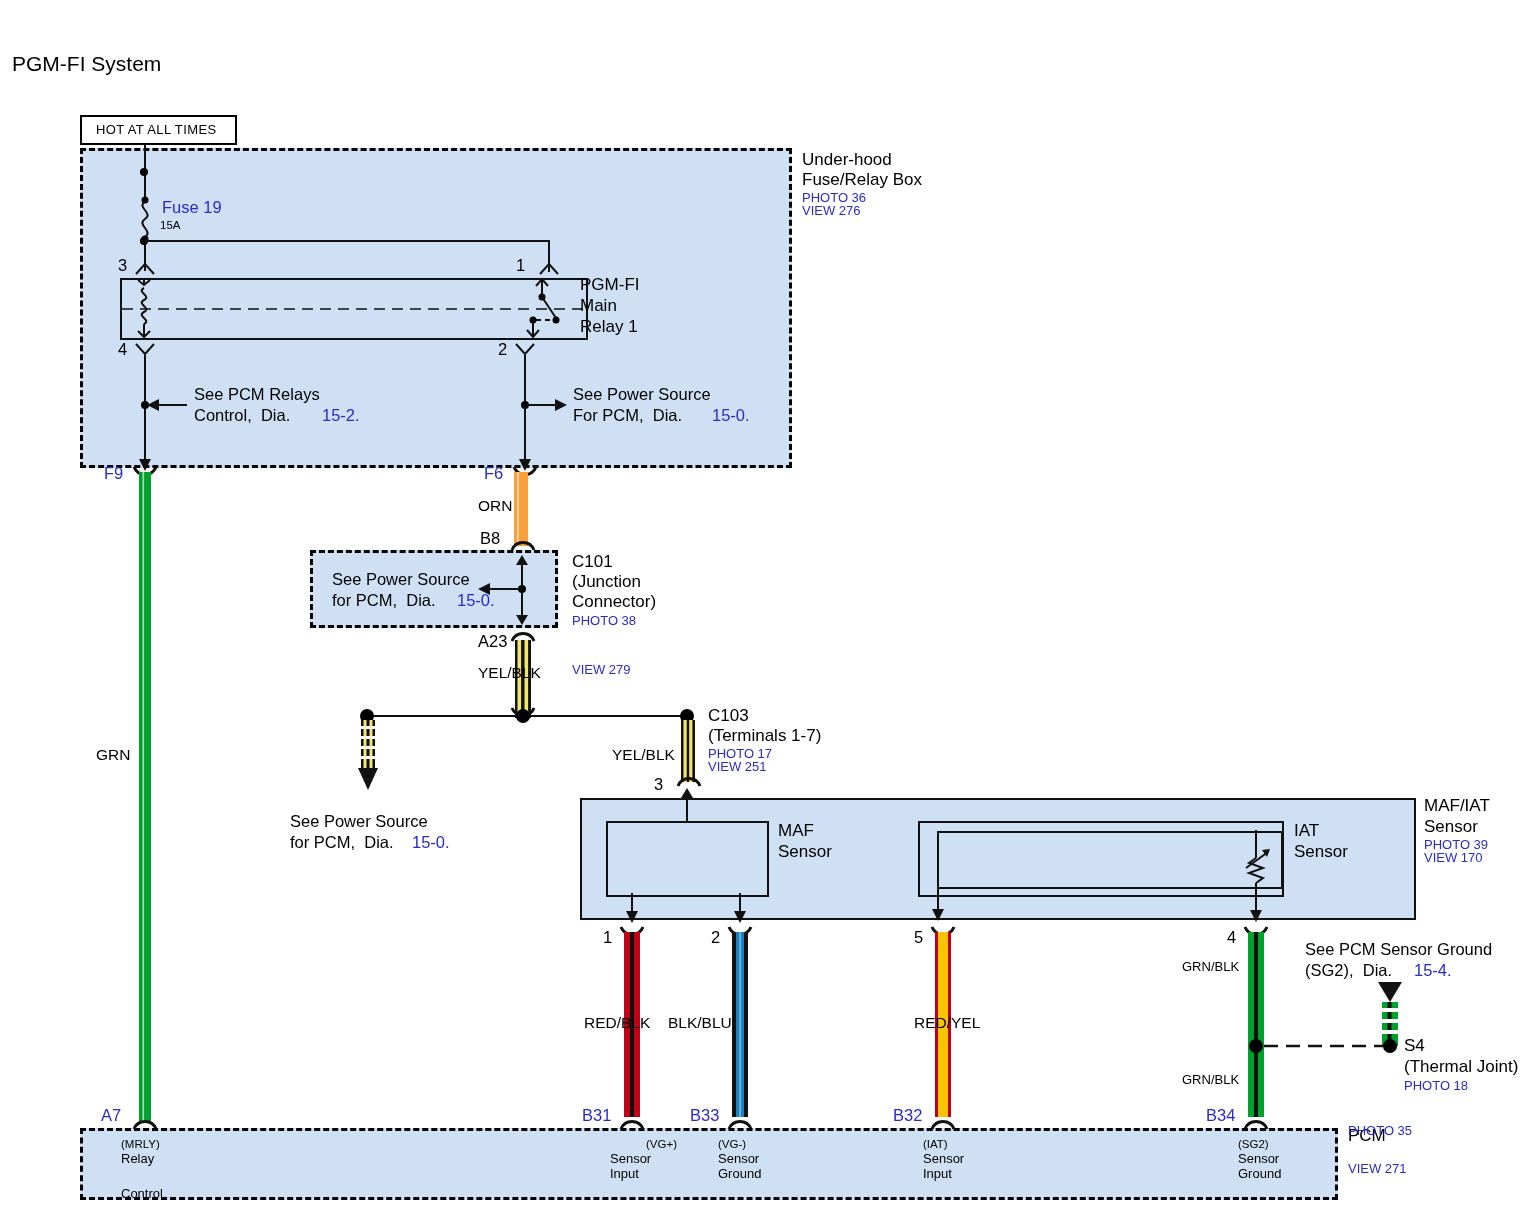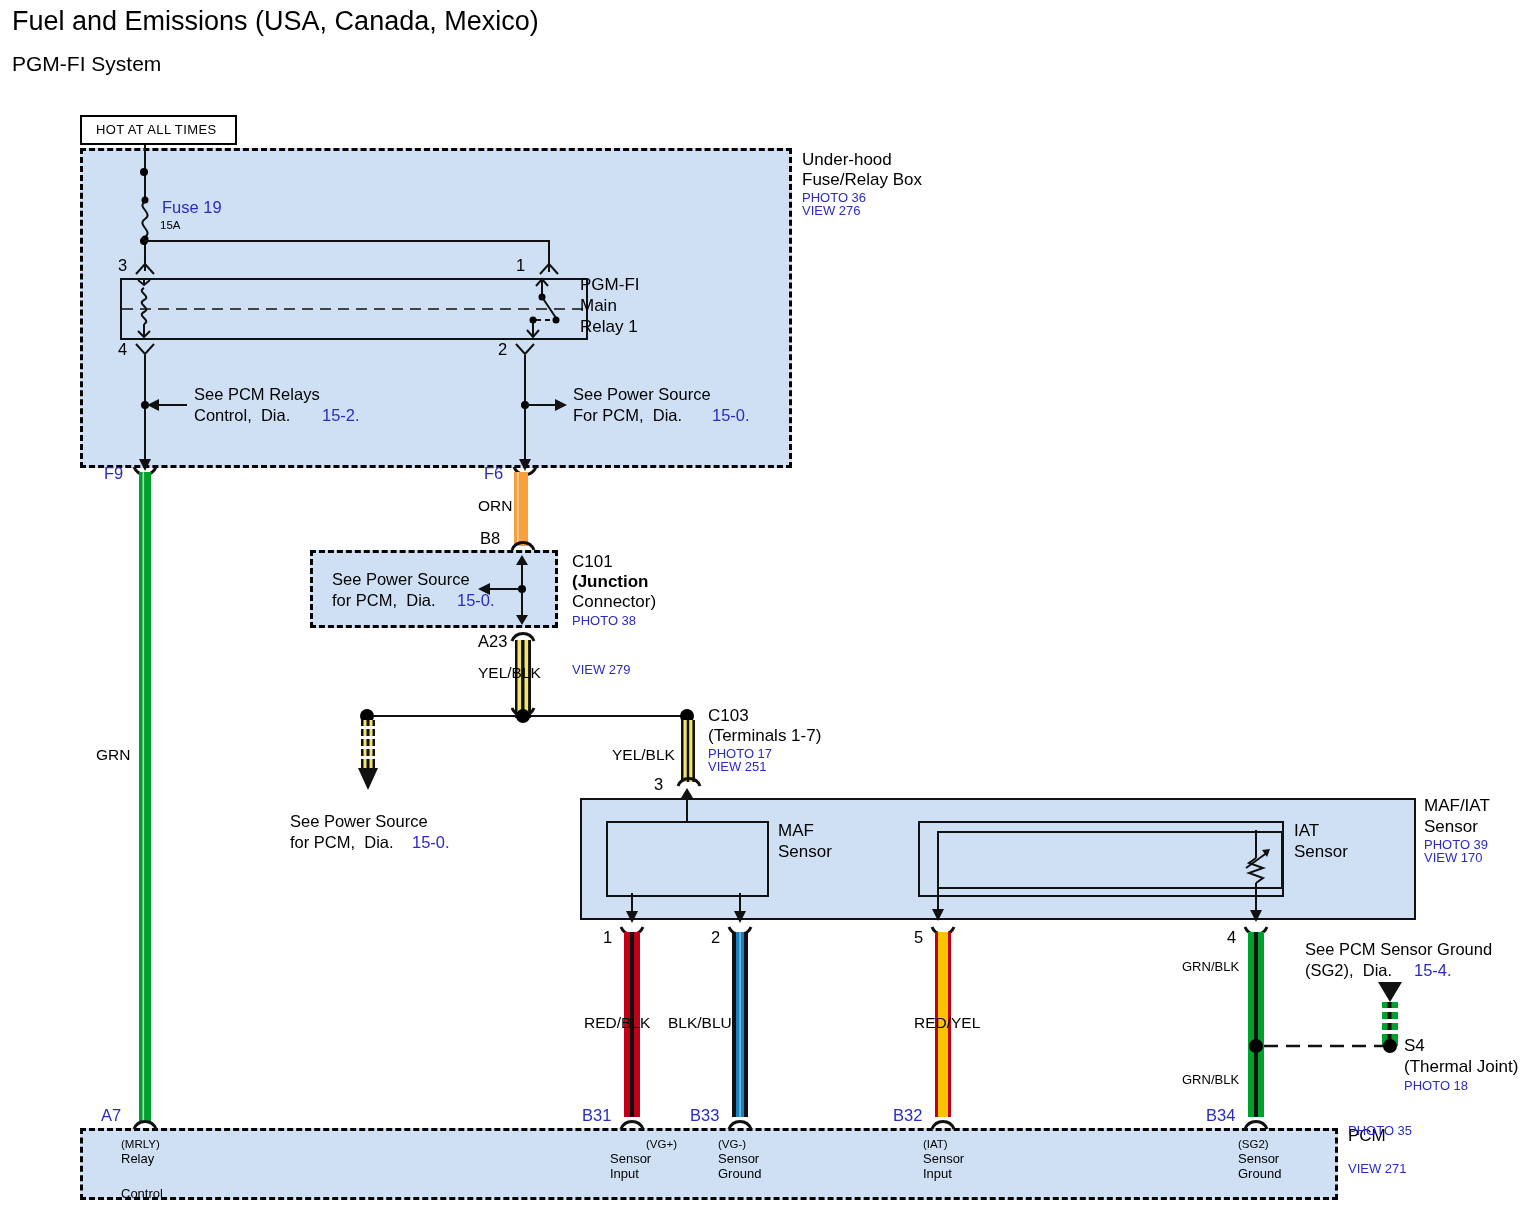--- a/index.html
+++ b/index.html
@@ -23,21 +23,20 @@
   .dot{position:absolute;background:#000;border-radius:50%;}
   .whitebox{position:absolute;border:2px solid #000;background:#fff;box-sizing:border-box;}
   svg{display:block;overflow:visible;}
   .wire{position:absolute;}
 </style>
 </head>
 <body>
 
 <div id="stage">
 
-  <div class="txt ttl1" style="left:12px;top:6px;">Fuel and Emissions (USA, Canada, Mexico)</div>
   <div class="txt ttl2" style="left:12px;top:52px;">PGM-FI System</div>
 
   <div class="whitebox" style="left:80px;top:115px;width:157px;height:30px;"></div>
   <div class="txt lbl-sm" style="left:96px;top:123px;letter-spacing:.4px;">HOT AT ALL TIMES</div>
 
   <div class="dashbox" style="left:80px;top:148px;width:712px;height:320px;"></div>
 
   <div class="txt lbl-big" style="left:802px;top:150px;">Under-hood</div>
   <div class="txt lbl-big" style="left:802px;top:170px;">Fuse/Relay Box</div>
   <div class="txt lbl-sm blue" style="left:802px;top:191px;">PHOTO 36</div>
@@ -157,21 +156,21 @@
     <rect x="7" y="0" width="1.8" height="74" fill="#ffffff" opacity=".55"></rect>
   </svg>
   <div class="txt lbl" style="left:478px;top:497px;">ORN</div>
   <svg class="abs" style="left:510px;top:539px;" width="26" height="14">
     <path d="M2 11 C 6 1, 20 1, 24 11" stroke="#111" stroke-width="3" fill="none"></path>
   </svg>
   <div class="txt lbl-med" style="left:480px;top:529px;">B8</div>
 
   <div class="dashbox" style="left:310px;top:550px;width:248px;height:78px;"></div>
   <div class="txt lbl-big" style="left:572px;top:552px;">C101</div>
-  <div class="txt lbl-big" style="left:572px;top:572px;font-weight:bold;">(Junction</div>
+  <div class="txt lbl-big" style="left:572px;top:572px;">(Junction</div>
   <div class="txt lbl-big" style="left:572px;top:592px;">Connector)</div>
   <div class="txt lbl-sm blue" style="left:572px;top:614px;">PHOTO 38</div>
   <div class="txt lbl-sm blue" style="left:572px;top:627px;margin-top:36px;">VIEW 279</div>
 
   <svg class="abs" style="left:514px;top:555px;" width="16" height="70">
     <line x1="8" y1="4" x2="8" y2="66" stroke="#111" stroke-width="2"></line>
     <path d="M2 10 L8 0 L14 10 Z" fill="#111"></path>
     <path d="M2 60 L8 70 L14 60 Z" fill="#111"></path>
   </svg>
   <div class="dot" style="left:518px;top:585px;width:8px;height:8px;"></div>

